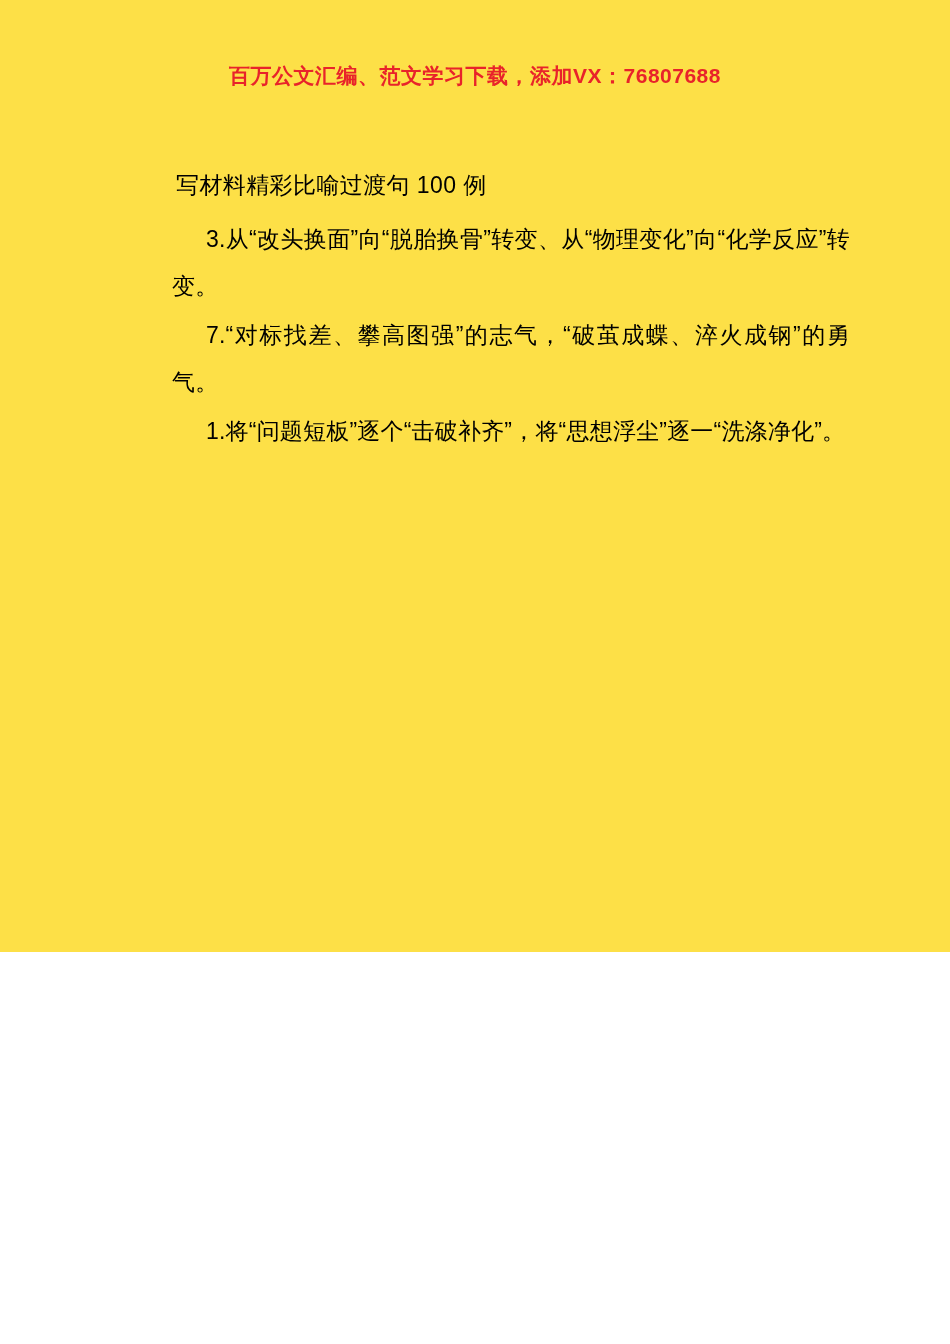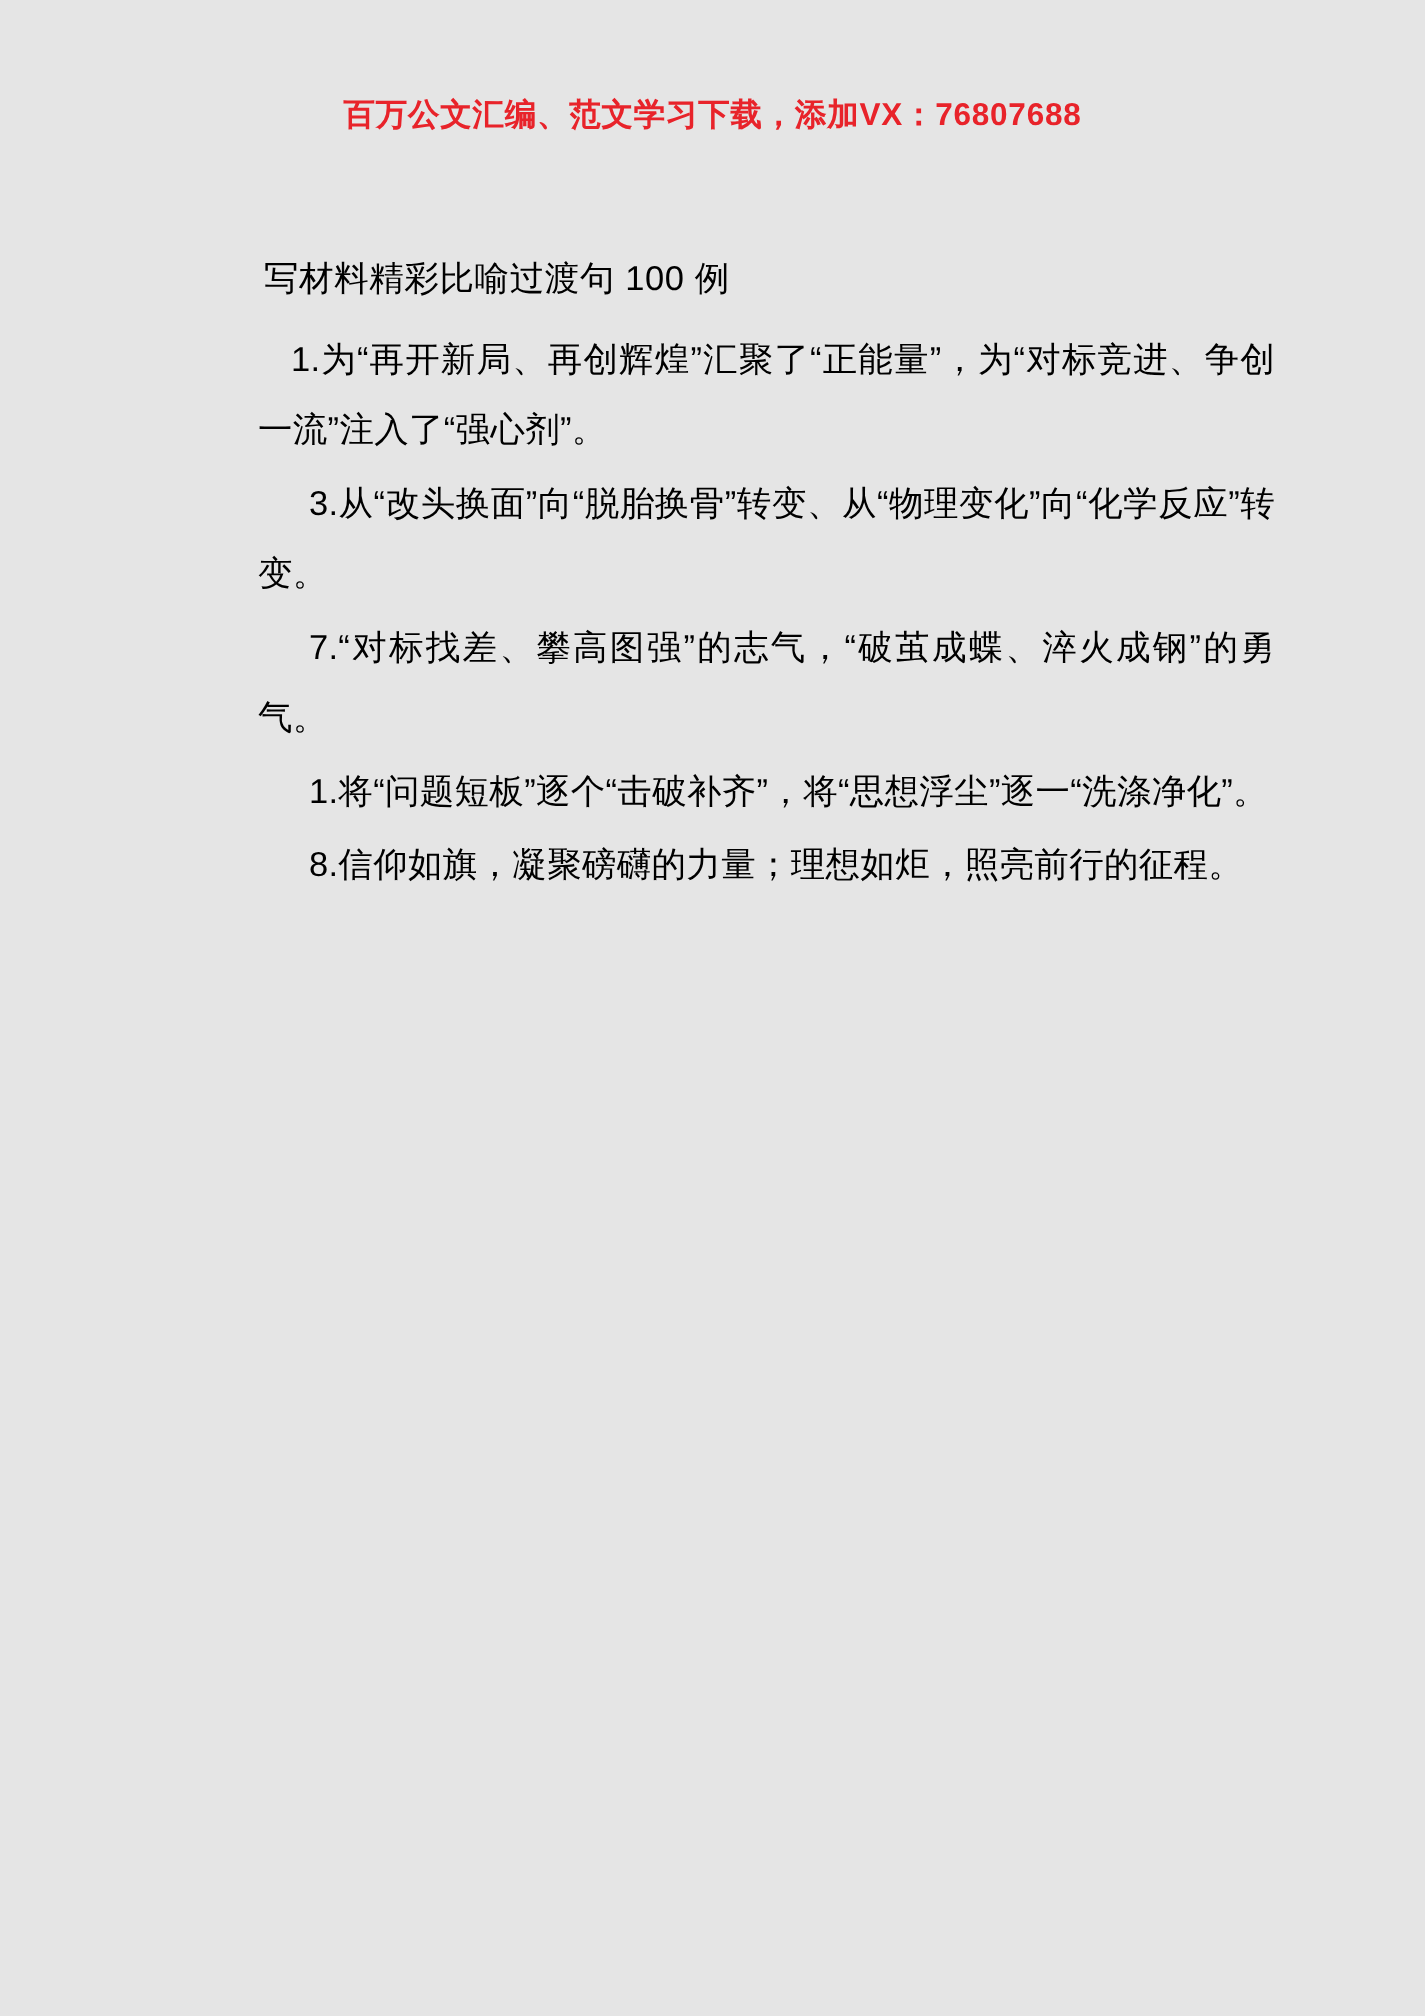--- a/index.html
+++ b/index.html
@@ -10,22 +10,22 @@
   body {
     width: 950px;
     height: 1344px;
     font-family: "Liberation Sans", "DejaVu Sans", sans-serif;
     color: #000000;
     overflow: hidden;
   }
   .page {
     position: relative;
     width: 950px;
-    height: 1344px;
-    background: #e5e5e5;
+    height: 952px;
+    background: #fde047;
     box-sizing: border-box;
   }
   .banner {
     position: absolute;
     top: 62px;
     left: 0;
     width: 950px;
     text-align: center;
     color: #e8232a;
     font-size: 21px;
@@ -65,20 +65,18 @@
 <body>
 
 <div class="page">
 
   <div class="banner">百万公文汇编、范文学习下载，添加VX：76807688</div>
 
   <div class="doc-body">
 
     <h1 class="doc-title">写材料精彩比喻过渡句 100 例</h1>
 
-    <p class="para first">1.为“再开新局、再创辉煌”汇聚了“正能量”，为“对标竞进、争创一流”注入了“强心剂”。</p>
     <p class="para">3.从“改头换面”向“脱胎换骨”转变、从“物理变化”向“化学反应”转变。</p>
     <p class="para">7.“对标找差、攀高图强”的志气，“破茧成蝶、淬火成钢”的勇气。</p>
     <p class="para">1.将“问题短板”逐个“击破补齐”，将“思想浮尘”逐一“洗涤净化”。</p>
-    <p class="para">8.信仰如旗，凝聚磅礴的力量；理想如炬，照亮前行的征程。</p>
 
   </div>
 </div>
 
 </body></html>

